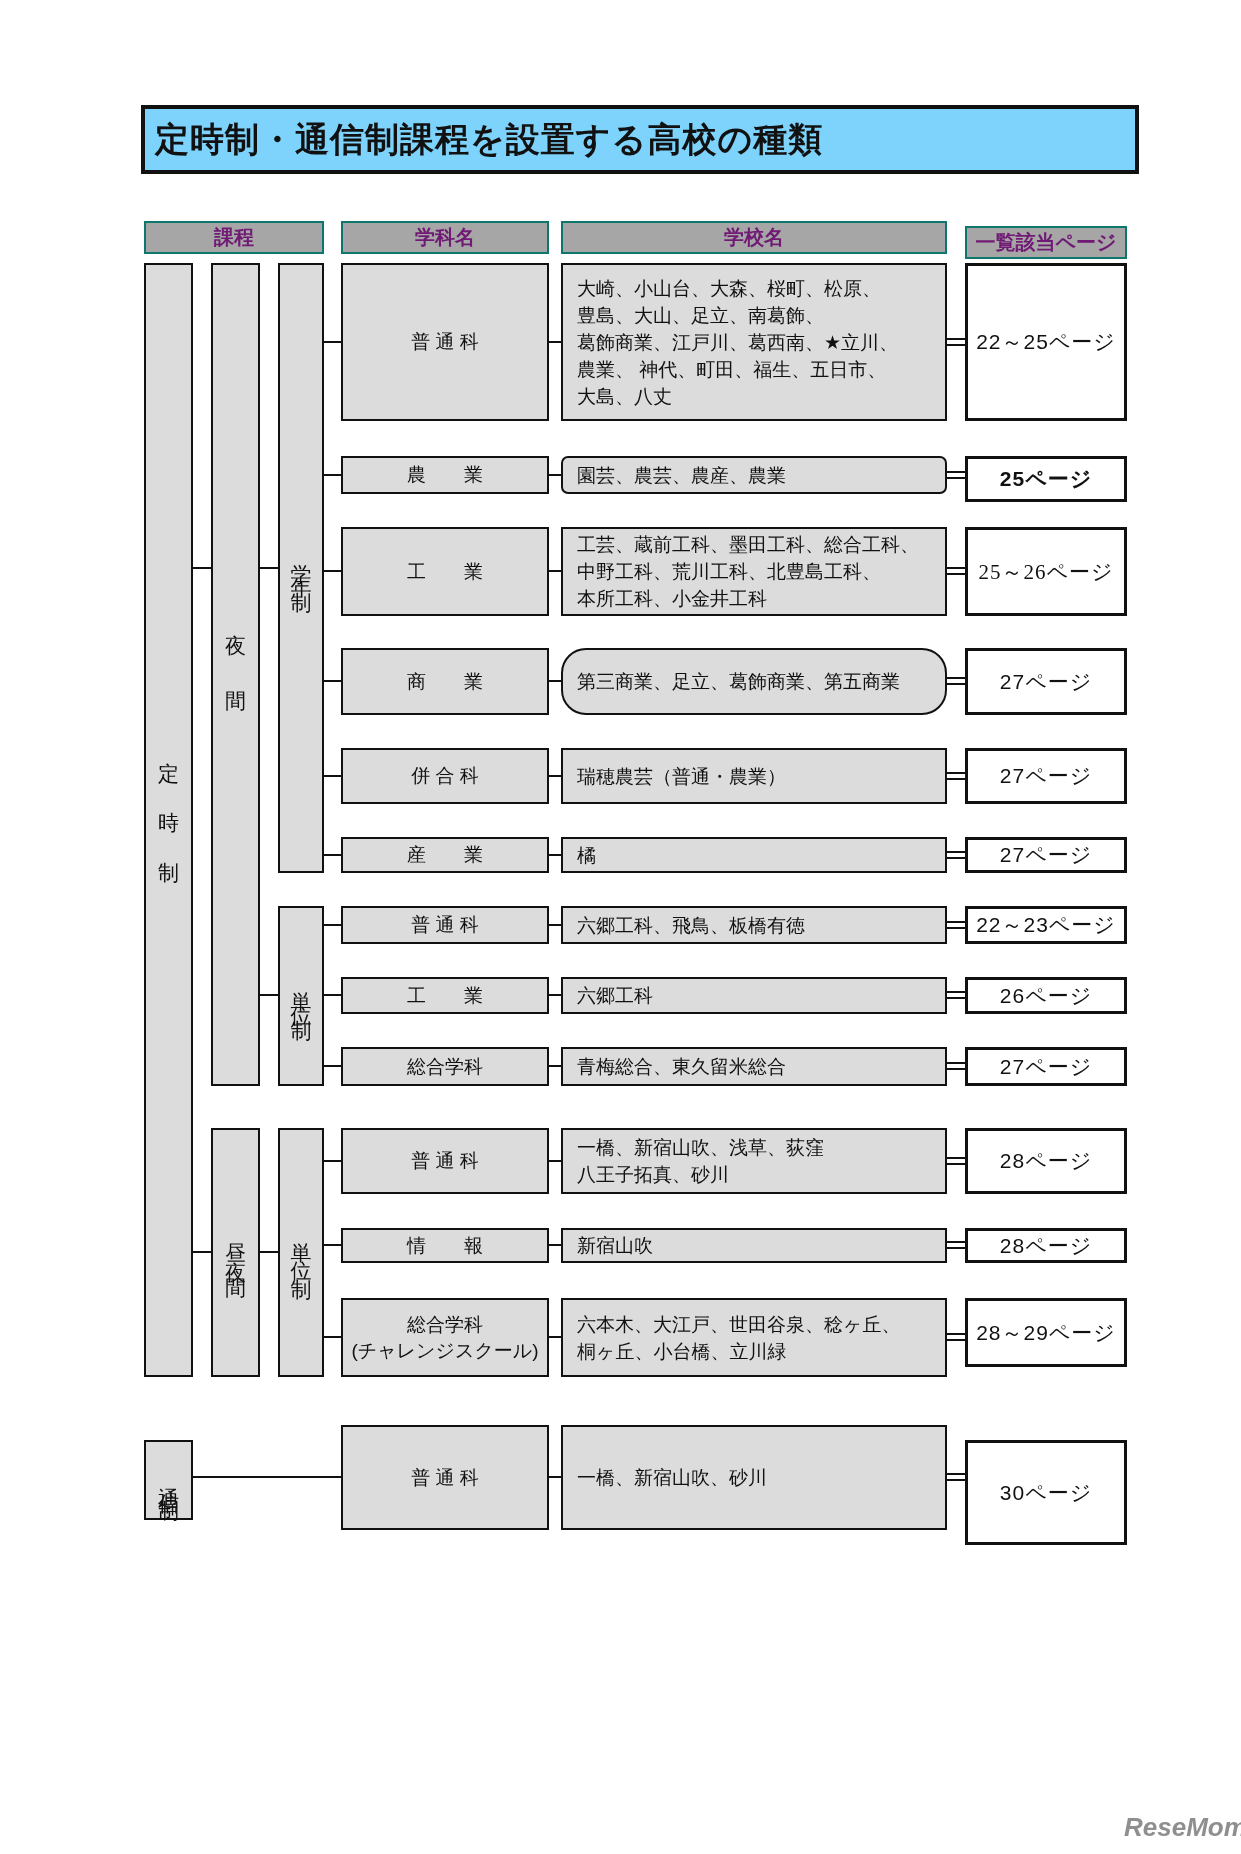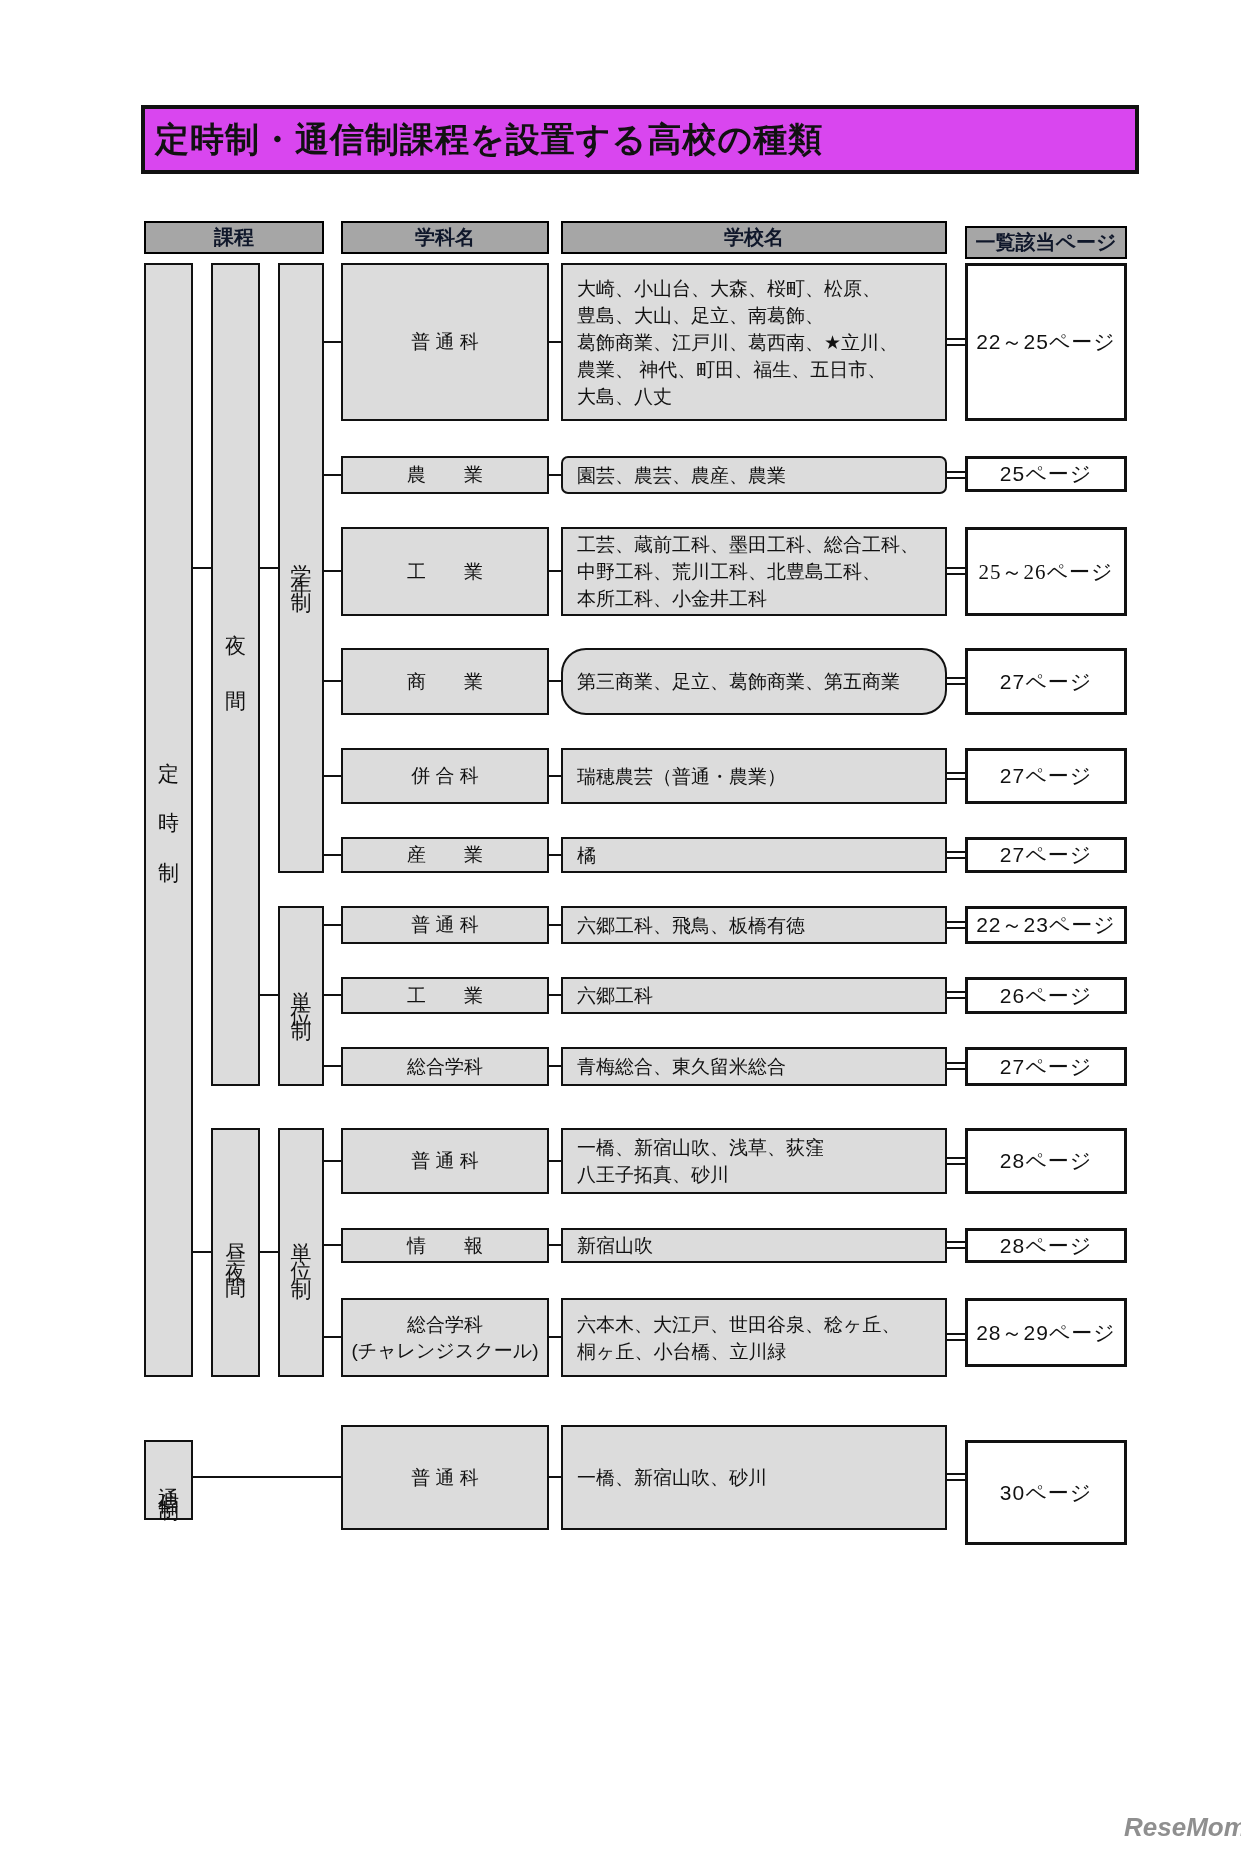--- a/index.html
+++ b/index.html
@@ -3,30 +3,30 @@
 <meta charset="utf-8">
 <style>
   html,body{margin:0;padding:0;background:#fff;}
   .canvas{
     position:relative;width:1241px;height:1854px;background:#ffffff;
     font-family:"Liberation Sans","DejaVu Sans",sans-serif;color:#111;
     overflow:hidden;
   }
   .title-box{
     position:absolute;left:141px;top:105px;width:998px;height:69px;
-    border:4px solid #111;box-sizing:border-box;background:#d946ef;
+    border:4px solid #111;box-sizing:border-box;background:#7dd3fc;
     display:flex;align-items:center;padding-left:10px;
     font-size:34px;font-weight:bold;letter-spacing:1px;
   }
   .note{
     position:absolute;left:147px;top:186px;font-size:18px;color:#222;
   }
   .hdr{
-    position:absolute;height:33px;background:#a6a6a6;border:2px solid #000000;
-    box-sizing:border-box;color:#0f172a;font-weight:bold;font-size:20px;
+    position:absolute;height:33px;background:#a6a6a6;border:2px solid #0f766e;
+    box-sizing:border-box;color:#701a75;font-weight:bold;font-size:20px;
     display:flex;align-items:center;justify-content:center;
   }
   .box{
     position:absolute;background:#dcdcdc;border:2px solid #111;
     box-sizing:border-box;display:flex;align-items:center;
   }
   .vbox{justify-content:center;}
   .vtext{
     writing-mode:vertical-rl;text-orientation:upright;
     font-size:21px;color:#111;
@@ -104,21 +104,21 @@
 農業、 神代、町田、福生、五日市、
 大島、八丈</div>
   <div class="dline" style="top:338px;"></div>
   <div class="box page" style="top:263px;height:158px;">22～25ページ</div>
 
   <div class="cline" style="left:324px;top:474px;width:17px;"></div>
   <div class="box dept" style="top:456px;height:38px;">農　　業</div>
   <div class="cline" style="left:549px;top:474px;width:12px;"></div>
   <div class="box school" style="top:456px;height:38px;border-radius:7px;">園芸、農芸、農産、農業</div>
   <div class="dline" style="top:471px;"></div>
-  <div class="box page" style="top:456px;height:36px;">25ページ</div>
+  <div class="box page" style="top:456px;height:46px;font-weight:bold;">25ページ</div>
 
   <div class="cline" style="left:324px;top:570px;width:17px;"></div>
   <div class="box dept" style="top:527px;height:89px;">工　　業</div>
   <div class="cline" style="left:549px;top:570px;width:12px;"></div>
   <div class="box school" style="top:527px;height:89px;">工芸、蔵前工科、墨田工科、総合工科、
 中野工科、荒川工科、北豊島工科、
 本所工科、小金井工科</div>
   <div class="dline" style="top:567px;"></div>
   <div class="box page" style="top:527px;height:89px;font-family:Liberation Serif, serif;">25～26ページ</div>
 

